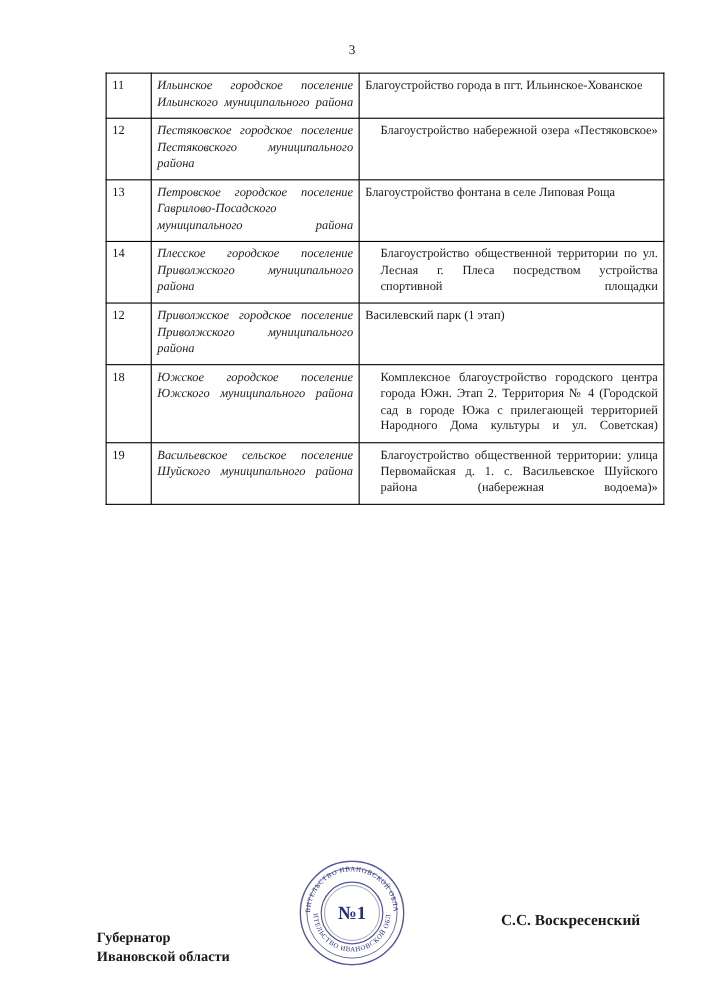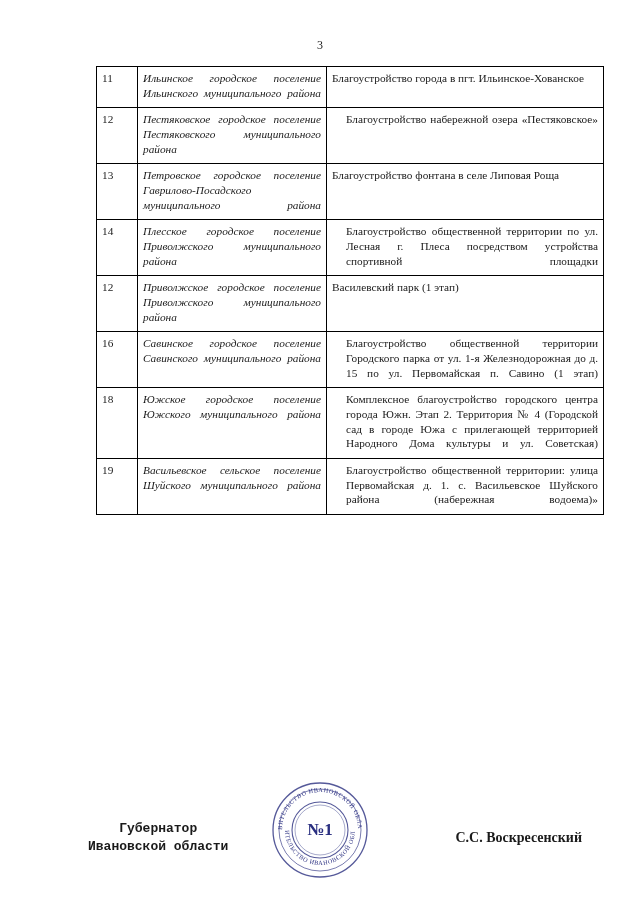--- a/index.html
+++ b/index.html
@@ -63,26 +63,25 @@
     width: 266px;
     text-align: justify;
   }
   td.col-desc.last-justify {
     text-align-last: justify;
     padding-left: 19px;
   }
   .sig-block {
     position: absolute;
     left: 88px;
-    top: 820px;
-    font-family: Liberation Mono, monospace;
+    top: 843px;
+    font-family: Liberation Serif, serif;
     font-weight: bold;
     font-size: 13px;
     line-height: 1.35;
-    text-align: center;
   }
   .sig-name {
     position: absolute;
     right: 58px;
     top: 830px;
     font-family: "Liberation Serif", serif;
     font-weight: bold;
     font-size: 14px;
   }
   .stamp {
@@ -143,25 +142,20 @@
         <td class="col-num">14</td>
         <td class="col-name">Плесское городское поселение Приволжского муниципального района</td>
         <td class="col-desc last-justify">Благоустройство общественной территории по ул. Лесная г. Плеса посредством устройства спортивной площадки</td>
       </tr>
       <tr>
         <td class="col-num">12</td>
         <td class="col-name">Приволжское городское поселение Приволжского муниципального района</td>
         <td class="col-desc">Василевский парк (1 этап)</td>
       </tr>
       <tr>
-        <td class="col-num">16</td>
-        <td class="col-name">Савинское городское поселение Савинского муниципального района</td>
-        <td class="col-desc last-justify">Благоустройство общественной территории Городского парка от ул. 1-я Железнодорожная до д. 15 по ул. Первомайская п. Савино (1 этап)</td>
-      </tr>
-      <tr>
         <td class="col-num">18</td>
         <td class="col-name">Южское городское поселение Южского муниципального района</td>
         <td class="col-desc last-justify">Комплексное благоустройство городского центра города Южн. Этап 2. Территория № 4 (Городской сад в городе Южа с прилегающей территорией Народного Дома культуры и ул. Советская)</td>
       </tr>
       <tr>
         <td class="col-num">19</td>
         <td class="col-name">Васильевское сельское поселение Шуйского муниципального района</td>
         <td class="col-desc last-justify">Благоустройство общественной территории: улица Первомайская д. 1. с. Васильевское Шуйского района (набережная водоема)»</td>
       </tr>
     </tbody>

